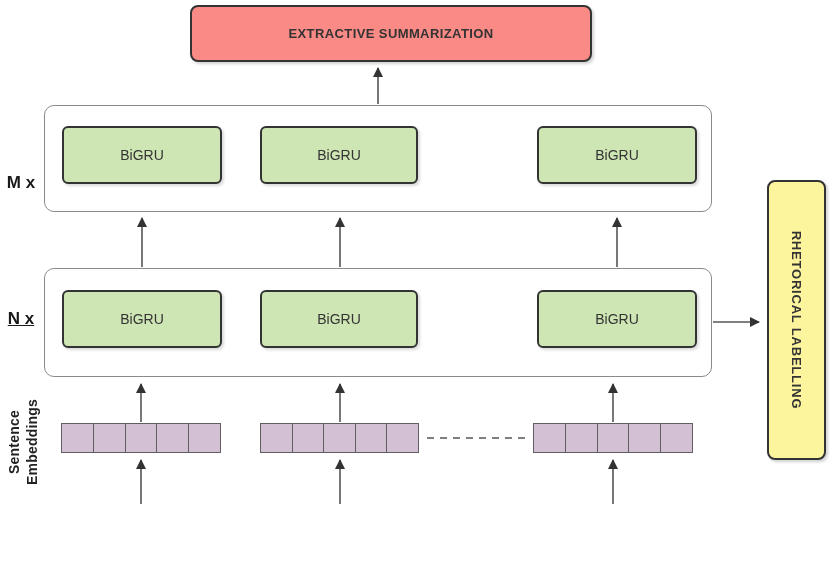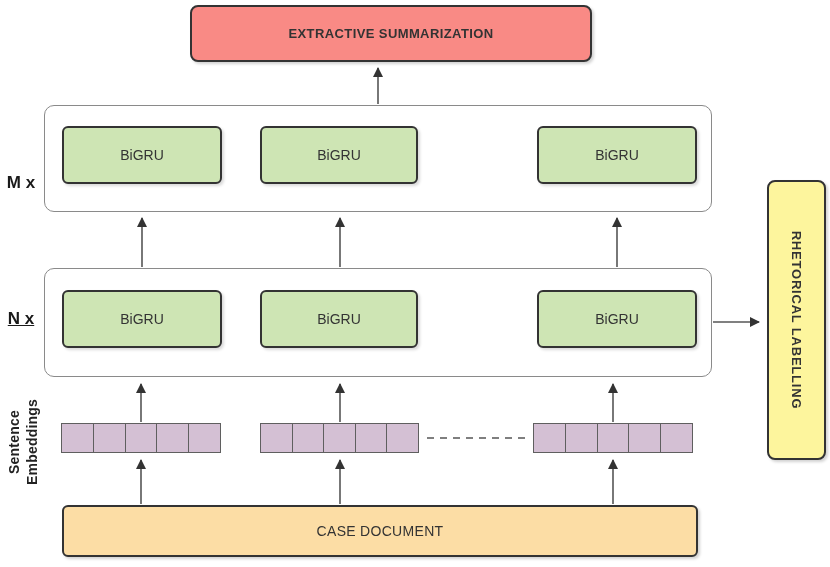--- a/index.html
+++ b/index.html
@@ -147,15 +147,14 @@
       <div class="cell"></div>
       <div class="cell"></div>
       <div class="cell"></div>
       <div class="cell"></div>
       <div class="cell"></div>
     </div>
 
   <div class="abs output-box"></div>
   <div class="abs output-label">RHETORICAL LABELLING</div>
 
-  <div class="abs source-box">CASE DOCUMENT</div>
 
 </div>
 
 </body></html>

